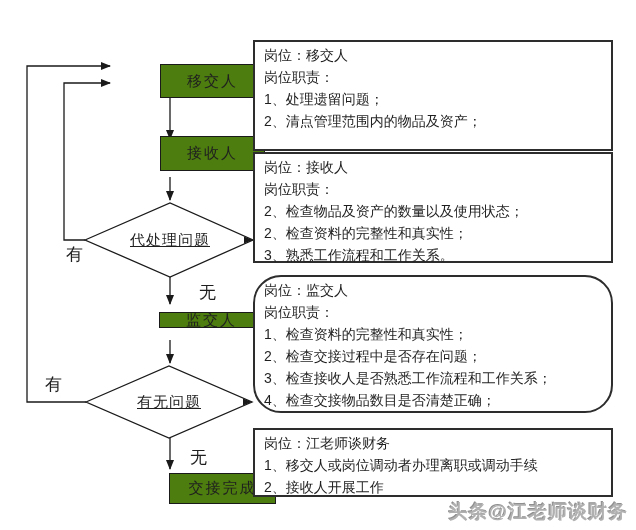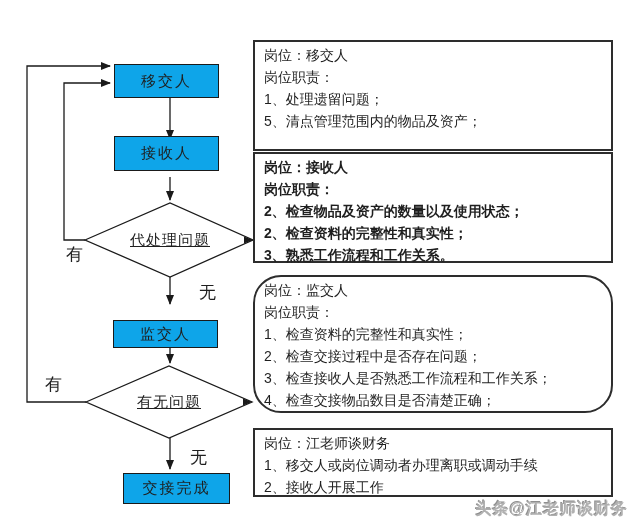--- a/index.html
+++ b/index.html
@@ -13,27 +13,28 @@
     overflow: hidden;
   }
   .connector-layer {
     position: absolute;
     left: 0; top: 0;
     width: 636px; height: 530px;
   }
   .node {
     position: absolute;
     border: 1px solid #1a1a1a;
-    background: #0ea5e9;
+    background: #4d7c0f;
     display: flex;
     align-items: center;
     justify-content: center;
     font-size: 15px;
     letter-spacing: 2px;
     color: #1f1f1f;
+    margin-left: 46px;
   }
   .diamond-label {
     position: absolute;
     text-align: center;
     font-size: 15px;
     letter-spacing: 1px;
     color: #1f1f1f;
     text-decoration: underline;
   }
   .edge-label {
@@ -52,21 +53,21 @@
   .panel .pline {
     font-size: 14px;
     line-height: 22px;
     white-space: nowrap;
     color: #1f1f1f;
   }
   .watermark {
     position: absolute;
     right: 8px;
     top: 499px;
-    font-size: 16px;
+    font-size: 19px;
     font-weight: bold;
     letter-spacing: 1px;
     color: #b0b0b0;
     text-shadow: 1px 1px 0 #ffffff, -1px -1px 0 #8f8f8f;
   }
 </style>
 </head>
 <body>
 
 <div class="canvas">
@@ -96,44 +97,44 @@
   </svg>
 
   <div class="node" style="left:114px; top:64px; width:105px; height:34px;">
     <span>移交人</span>
   </div>
 
   <div class="node" style="left:114px; top:136px; width:105px; height:35px;">
     <span>接收人</span>
   </div>
 
-  <div class="node" style="left:113px; top:320px; width:105px; height:28px;">
+  <div class="node" style="left:113px; top:312px; width:105px; height:16px;">
     <span>监交人</span>
   </div>
 
   <div class="node" style="left:123px; top:473px; width:107px; height:31px;text-align:center;">
     <span>交接完成</span>
   </div>
 
   <div class="diamond-label" style="left:95px; top:231px; width:150px;">代处理问题</div>
   <div class="diamond-label" style="left:94px; top:393px; width:150px;">有无问题</div>
 
   <div class="edge-label" style="left:66px; top:243px;">有</div>
   <div class="edge-label" style="left:199px; top:281px;">无</div>
   <div class="edge-label" style="left:45px; top:373px;">有</div>
   <div class="edge-label" style="left:190px; top:446px;">无</div>
 
   <div class="panel" style="top:40px; height:111px;">
     <div class="pline">岗位：移交人</div>
     <div class="pline">岗位职责：</div>
     <div class="pline">1、处理遗留问题；</div>
-    <div class="pline">5、清点管理范围内的物品及资产；</div>
+    <div class="pline">2、清点管理范围内的物品及资产；</div>
   </div>
 
-  <div class="panel" style="top:152px; height:111px;font-weight:bold;">
+  <div class="panel" style="top:152px; height:111px;">
     <div class="pline">岗位：接收人</div>
     <div class="pline">岗位职责：</div>
     <div class="pline">2、检查物品及资产的数量以及使用状态；</div>
     <div class="pline">2、检查资料的完整性和真实性；</div>
     <div class="pline">3、熟悉工作流程和工作关系。</div>
   </div>
 
   <div class="panel" style="top:275px; height:138px;border-radius:28px;">
     <div class="pline">岗位：监交人</div>
     <div class="pline">岗位职责：</div>

